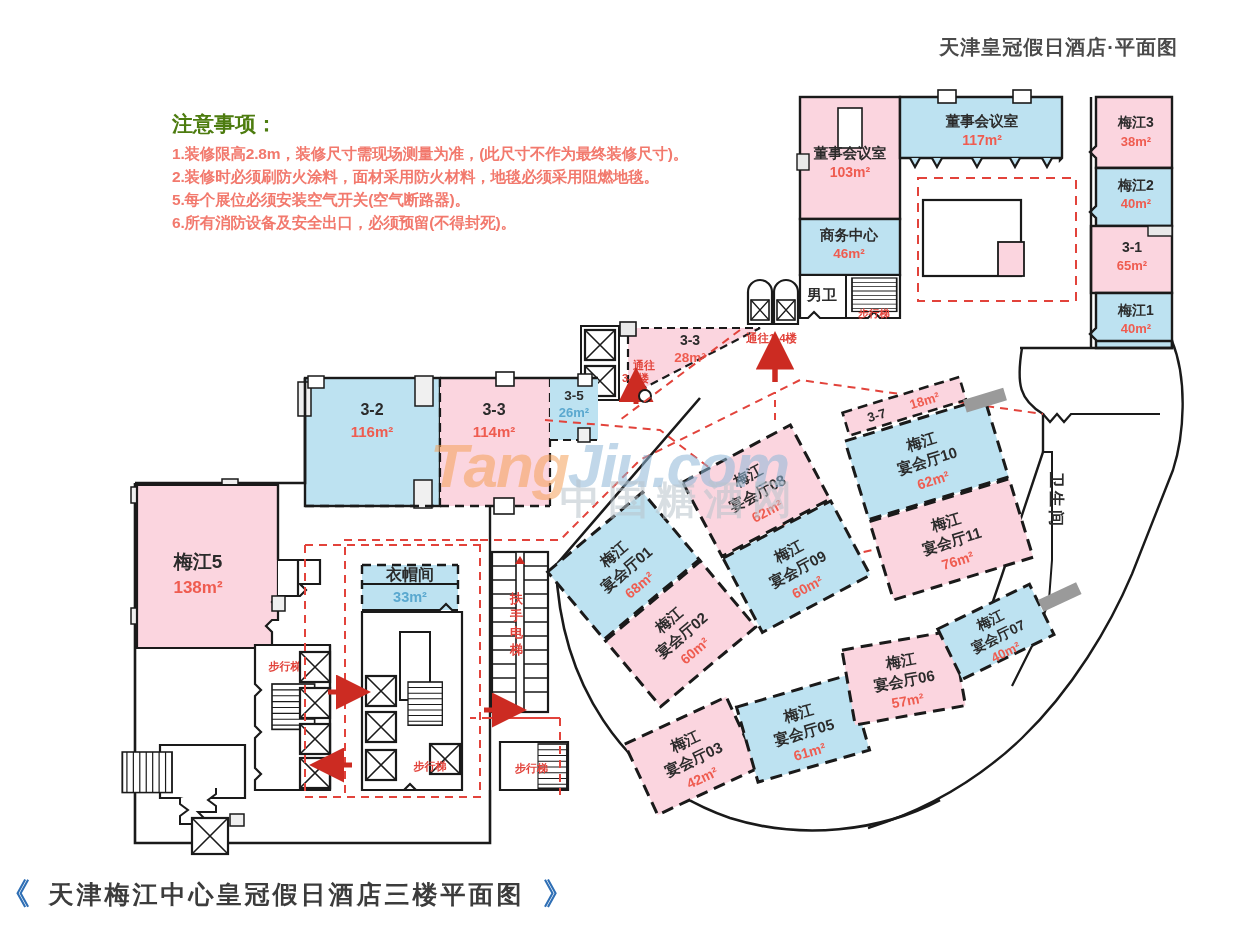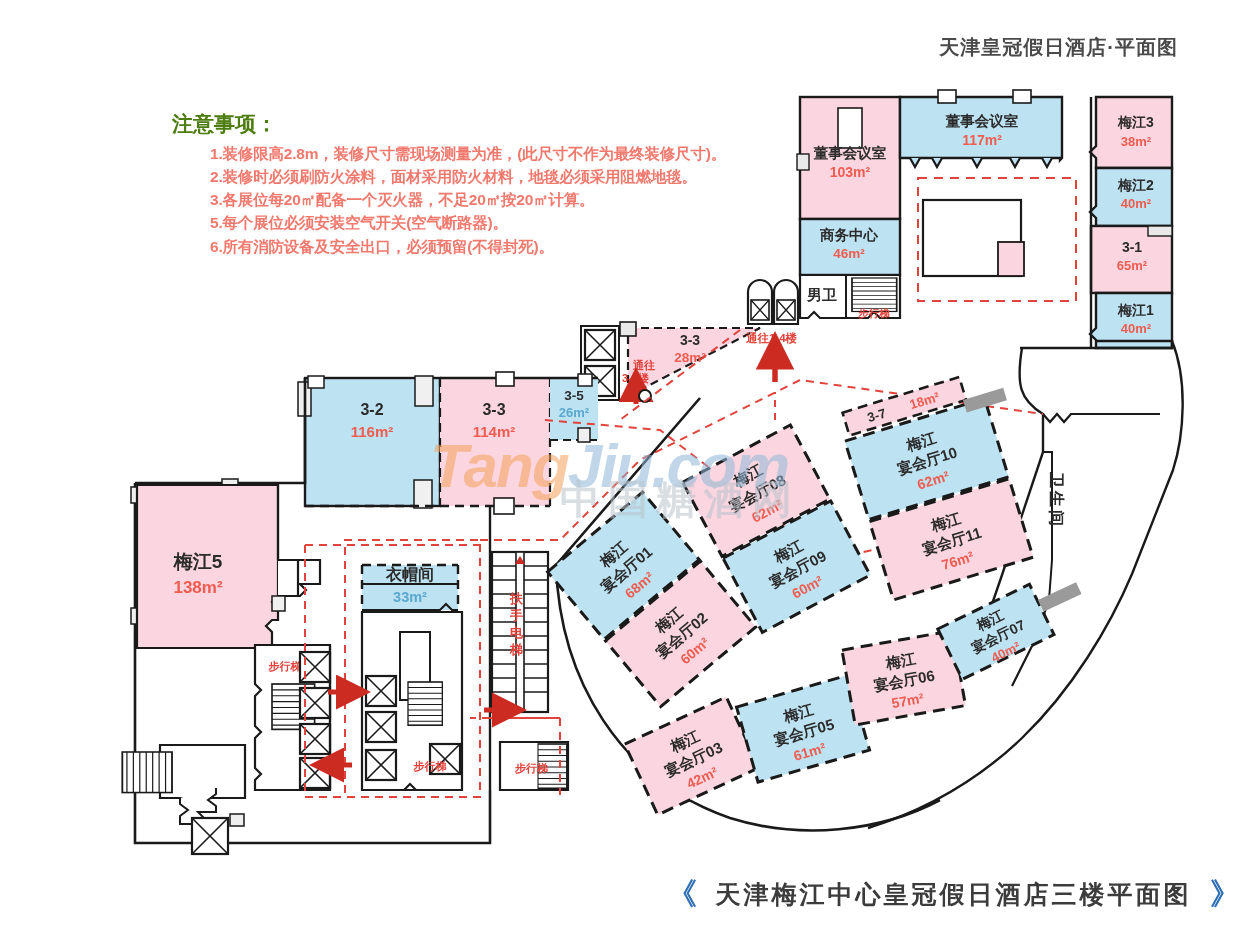--- a/index.html
+++ b/index.html
@@ -5,25 +5,25 @@
   html,body{margin:0;padding:0;background:#ffffff;}
   body{width:1240px;height:945px;position:relative;overflow:hidden;
        font-family:"Liberation Sans","DejaVu Sans",sans-serif;}
   #stage{position:absolute;left:0;top:0;width:1240px;height:928px;}
 
   .hdr{position:absolute;right:62px;top:34px;font-size:20px;color:#4a4a4a;
        letter-spacing:1px;font-weight:bold;white-space:nowrap;}
 
   .notes{position:absolute;left:172px;top:108px;color:#f2796d;line-height:1.5;}
   .notes .n-title{font-size:21px;font-weight:bold;color:#4d7c0f;margin-bottom:2px;}
-  .notes .n-item{font-size:15.5px;font-weight:bold;white-space:nowrap;letter-spacing:-0.2px;margin-left:38px;}
+  .notes .n-item{font-size:15.5px;font-weight:bold;white-space:nowrap;letter-spacing:-0.2px;}
 
   svg#plan{position:absolute;left:0;top:0;width:1240px;height:945px;}
 
-  .foot{position:absolute;left:0;top:874px;width:1240px;text-align:right;}
+  .foot{position:absolute;left:0;top:874px;width:1240px;text-align:left;}
   .foot .ftxt{display:inline-block;font-size:25px;font-weight:bold;color:#3c3c3c;
                letter-spacing:3px;vertical-align:middle;}
   .foot .chev{display:inline-block;font-size:30px;color:#2f6fb5;
                vertical-align:middle;font-weight:bold;}
   .foot .chev.l{margin-right:14px;} .foot .chev.r{margin-left:14px;}
 
   .wm{position:absolute;pointer-events:none;}
   .wm1{left:430px;top:430px;font-size:62px;font-weight:bold;font-style:italic;
        letter-spacing:-2px;opacity:.55;}
   .wm1 .o{color:#f5a25a;} .wm1 .b{color:#8fb8d8;}
@@ -34,21 +34,20 @@
 <body>
 
 <div id="stage">
 
   <div class="hdr">天津皇冠假日酒店·平面图</div>
 
   <div class="notes">
     <div class="n-title">注意事项：</div>
     <div class="n-item">1.装修限高2.8m，装修尺寸需现场测量为准，(此尺寸不作为最终装修尺寸)。</div>
     <div class="n-item">2.装修时必须刷防火涂料，面材采用防火材料，地毯必须采用阻燃地毯。</div>
-    <div class="n-item">3.各展位每20㎡配备一个灭火器，不足20㎡按20㎡计算。</div>
     <div class="n-item">5.每个展位必须安装空气开关(空气断路器)。</div>
     <div class="n-item">6.所有消防设备及安全出口，必须预留(不得封死)。</div>
   </div>
 
   <svg id="plan" viewBox="0 0 1240 945">
     <defs>
       <g id="elevBox">
         <rect x="0" y="0" width="30" height="30" fill="#fff" stroke="#1a1a1a" stroke-width="2.2"></rect>
         <path d="M0 0 L30 30 M30 0 L0 30" stroke="#1a1a1a" stroke-width="1.6"></path>
       </g>

